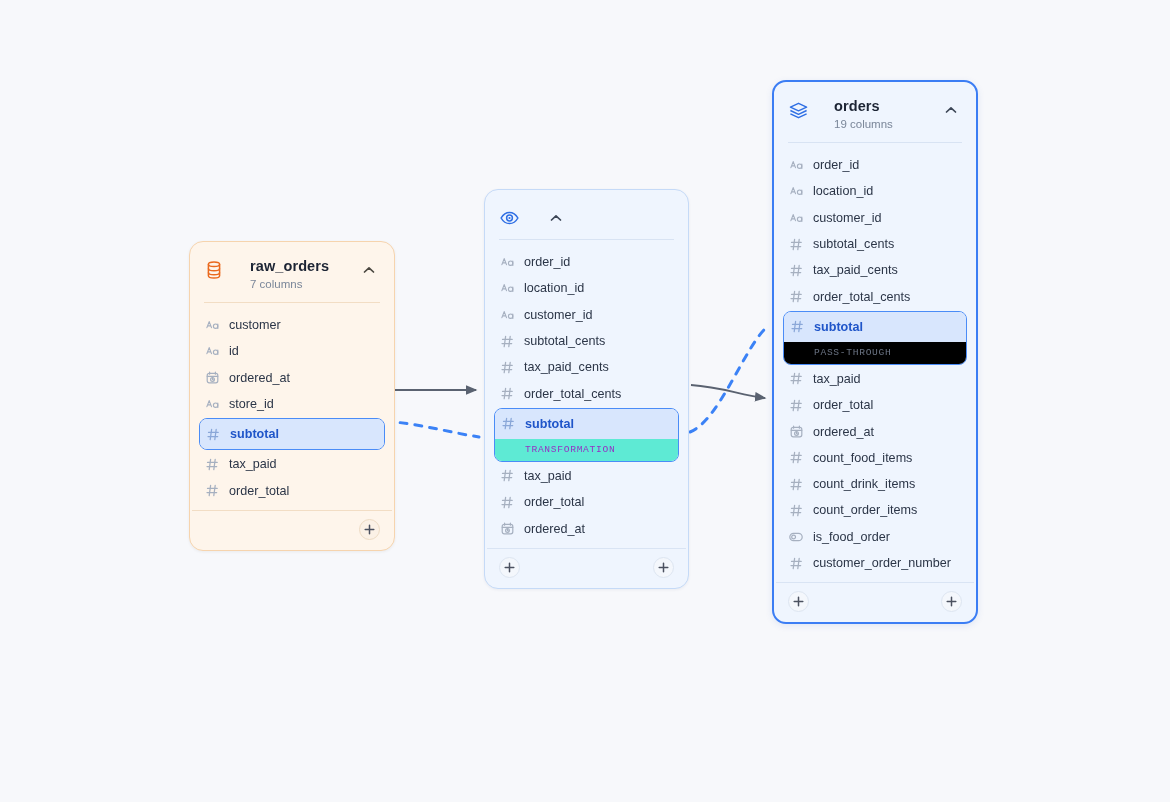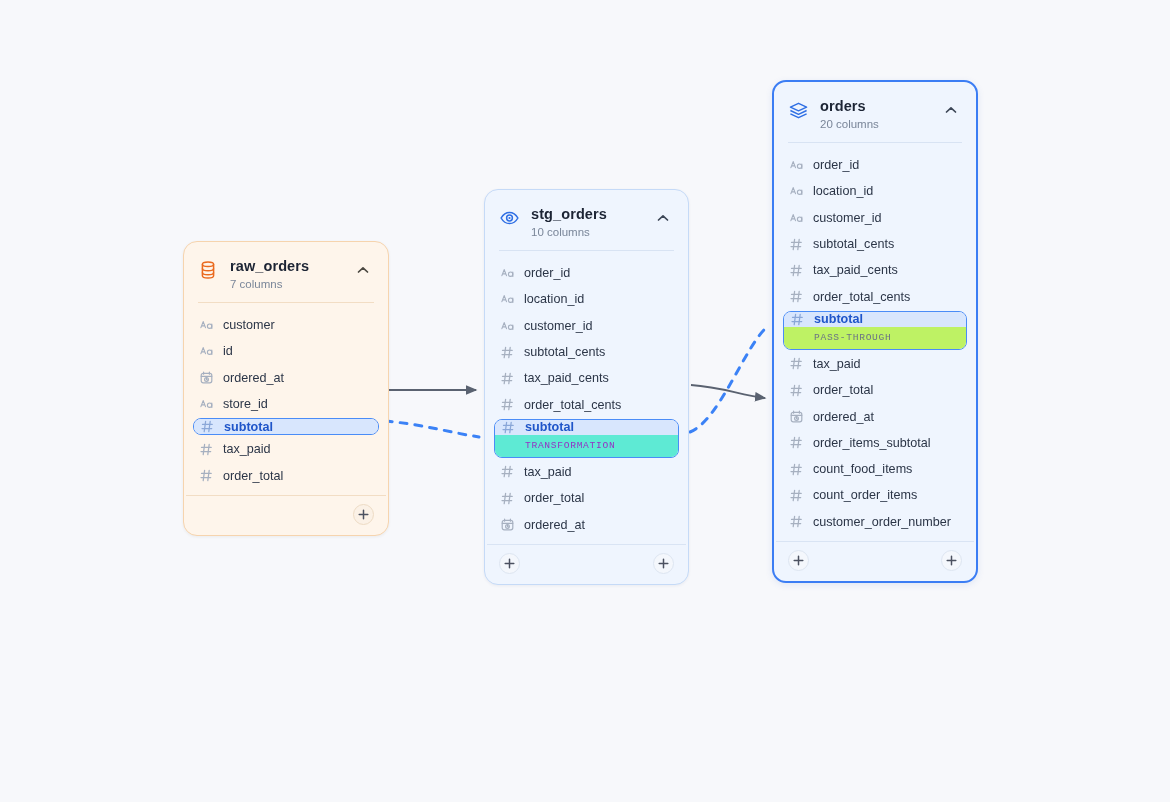--- a/index.html
+++ b/index.html
@@ -37,21 +37,21 @@
     position: absolute;
     box-sizing: border-box;
     border-radius: 14px;
     z-index: 2;
   }
 
   .node-header {
     display: flex;
     align-items: flex-start;
     padding: 16px 14px 10px 14px;
-    gap: 12px;
+    gap: 26px;
   }
   .node-icon {
     width: 20px;
     height: 20px;
     flex: 0 0 20px;
     margin-top: 2px;
     display: flex;
     align-items: center;
     justify-content: center;
   }
@@ -120,42 +120,42 @@
   
   .col-group {
     border: 1px solid #4a8cf7;
     border-radius: 8px;
     overflow: hidden;
     margin: 1px 0;
   }
   .col-group .col-row {
     border-radius: 0;
     background: #d8e6fd;
-    height: 15px;
+    height: 30px;
   }
   .col-group .col-name {
     color: #1f55c9;
     font-weight: bold;
   }
   .col-group .col-icon {
     color: #8aa7d8;
   }
   .col-badge {
     font-family: "Liberation Mono", monospace;
     font-size: 9.6px;
     letter-spacing: 0.7px;
     padding: 5px 6px 6px 30px;
     line-height: 11px;
   }
   .badge-transformation {
     background: #5eead4;
     color: #9334c4;
   }
   .badge-passthrough {
-    background: #bef264;
+    background: #000000;
     color: #6b7484;
   }
 
   .node-footer {
     display: flex;
     align-items: center;
     padding: 8px 12px 10px 12px;
     border-top: 1px solid transparent;
     margin: 0 2px;
   }
@@ -174,21 +174,21 @@
     display: flex;
     align-items: center;
     justify-content: center;
     cursor: pointer;
     box-sizing: border-box;
   }
   .plus-btn svg { display: block; }
 
   
   #node-raw-orders {
-    left: 183px;
+    left: 189px;
     top: 241px;
     width: 206px;
     background: #fef5eb;
     border: 1.5px solid #f6d4ae;
     box-shadow: 0 1px 3px rgba(40,30,10,0.06);
   }
   #node-raw-orders .node-divider { background: #f2ddc4; }
   #node-raw-orders .node-footer { border-top-color: #f2ddc4; }
   #node-raw-orders .plus-btn {
     background: #fbf1e6;
@@ -347,24 +347,20 @@
 
   <div class="node" id="node-stg-orders">
     <div class="node-header">
       <span class="node-icon">
         <svg width="19" height="14" viewBox="0 0 19 14" fill="none" stroke="#2f6fe4" stroke-width="1.5">
           <path d="M1.1,7 C3.4,3 6.2,1.4 9.5,1.4 C12.8,1.4 15.6,3 17.9,7 C15.6,11 12.8,12.6 9.5,12.6 C6.2,12.6 3.4,11 1.1,7 Z"></path>
           <circle cx="9.5" cy="7" r="2.9"></circle>
           <circle cx="9.5" cy="7" r="1.1" fill="#2f6fe4" stroke="none"></circle>
         </svg>
       </span>
-      <div class="node-titles">
-        <div class="node-title">stg_orders</div>
-        <div class="node-subtitle">10 columns</div>
-      </div>
       <span class="collapse-btn">
         <svg width="12" height="8" viewBox="0 0 12 8" fill="none" stroke="#3c4656" stroke-width="1.7" stroke-linecap="round" stroke-linejoin="round">
           <path d="M1.5,6 L6,1.8 L10.5,6"></path>
         </svg>
       </span>
     </div>
     <div class="node-divider"></div>
     <div class="col-list">
         <div class="col-row">
           <span class="col-icon">
@@ -477,21 +473,21 @@
     <div class="node-header">
       <span class="node-icon">
         <svg width="19" height="17" viewBox="0 0 19 17" fill="none" stroke="#2f6fe4" stroke-width="1.4" stroke-linejoin="round">
           <path d="M9.5,1.3 L17.6,5.1 L9.5,8.9 L1.4,5.1 Z"></path>
           <path d="M1.4,8.5 L9.5,12.3 L17.6,8.5"></path>
           <path d="M1.4,11.9 L9.5,15.7 L17.6,11.9"></path>
         </svg>
       </span>
       <div class="node-titles">
         <div class="node-title">orders</div>
-        <div class="node-subtitle">20 columns</div>
+        <div class="node-subtitle">19 columns</div>
       </div>
       <span class="collapse-btn">
         <svg width="12" height="8" viewBox="0 0 12 8" fill="none" stroke="#3c4656" stroke-width="1.7" stroke-linecap="round" stroke-linejoin="round">
           <path d="M1.5,6 L6,1.8 L10.5,6"></path>
         </svg>
       </span>
     </div>
     <div class="node-divider"></div>
     <div class="col-list">
         <div class="col-row">
@@ -585,37 +581,46 @@
             </svg>
           </span>
           <span class="col-name">ordered_at</span>
         </div>
         <div class="col-row">
           <span class="col-icon">
             <svg width="13" height="13" viewBox="0 0 13 13" fill="none" stroke="currentColor" stroke-width="1.25" stroke-linecap="round">
               <path d="M4.6,1.4 L3.2,11.6 M9.2,1.4 L7.8,11.6 M1.5,4.4 L11.2,4.4 M1,8.6 L10.7,8.6"></path>
             </svg>
           </span>
-          <span class="col-name">order_items_subtotal</span>
-        </div>
-        <div class="col-row">
-          <span class="col-icon">
-            <svg width="13" height="13" viewBox="0 0 13 13" fill="none" stroke="currentColor" stroke-width="1.25" stroke-linecap="round">
-              <path d="M4.6,1.4 L3.2,11.6 M9.2,1.4 L7.8,11.6 M1.5,4.4 L11.2,4.4 M1,8.6 L10.7,8.6"></path>
-            </svg>
-          </span>
           <span class="col-name">count_food_items</span>
         </div>
         <div class="col-row">
           <span class="col-icon">
             <svg width="13" height="13" viewBox="0 0 13 13" fill="none" stroke="currentColor" stroke-width="1.25" stroke-linecap="round">
               <path d="M4.6,1.4 L3.2,11.6 M9.2,1.4 L7.8,11.6 M1.5,4.4 L11.2,4.4 M1,8.6 L10.7,8.6"></path>
             </svg>
           </span>
+          <span class="col-name">count_drink_items</span>
+        </div>
+        <div class="col-row">
+          <span class="col-icon">
+            <svg width="13" height="13" viewBox="0 0 13 13" fill="none" stroke="currentColor" stroke-width="1.25" stroke-linecap="round">
+              <path d="M4.6,1.4 L3.2,11.6 M9.2,1.4 L7.8,11.6 M1.5,4.4 L11.2,4.4 M1,8.6 L10.7,8.6"></path>
+            </svg>
+          </span>
           <span class="col-name">count_order_items</span>
+        </div>
+        <div class="col-row">
+          <span class="col-icon">
+            <svg width="14" height="10" viewBox="0 0 14 10" fill="none" stroke="currentColor" stroke-width="1.2">
+              <rect x="0.8" y="1.3" width="12.4" height="7.4" rx="3.7"></rect>
+              <circle cx="4.6" cy="5" r="1.9"></circle>
+            </svg>
+          </span>
+          <span class="col-name">is_food_order</span>
         </div>
         <div class="col-row">
           <span class="col-icon">
             <svg width="13" height="13" viewBox="0 0 13 13" fill="none" stroke="currentColor" stroke-width="1.25" stroke-linecap="round">
               <path d="M4.6,1.4 L3.2,11.6 M9.2,1.4 L7.8,11.6 M1.5,4.4 L11.2,4.4 M1,8.6 L10.7,8.6"></path>
             </svg>
           </span>
           <span class="col-name">customer_order_number</span>
         </div>
       </div>

